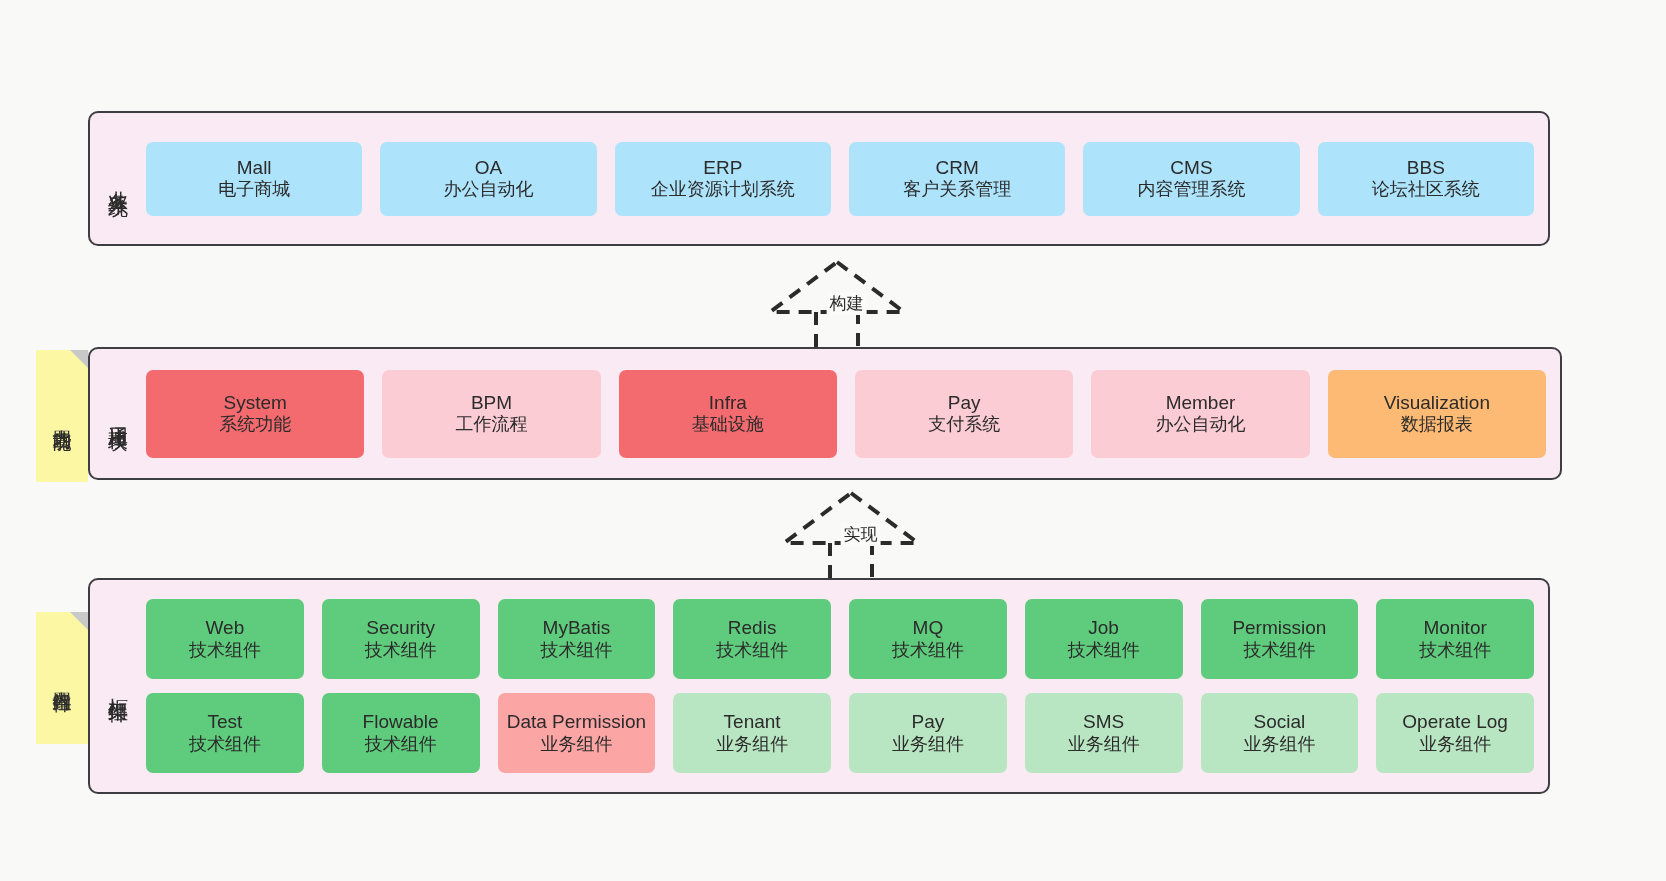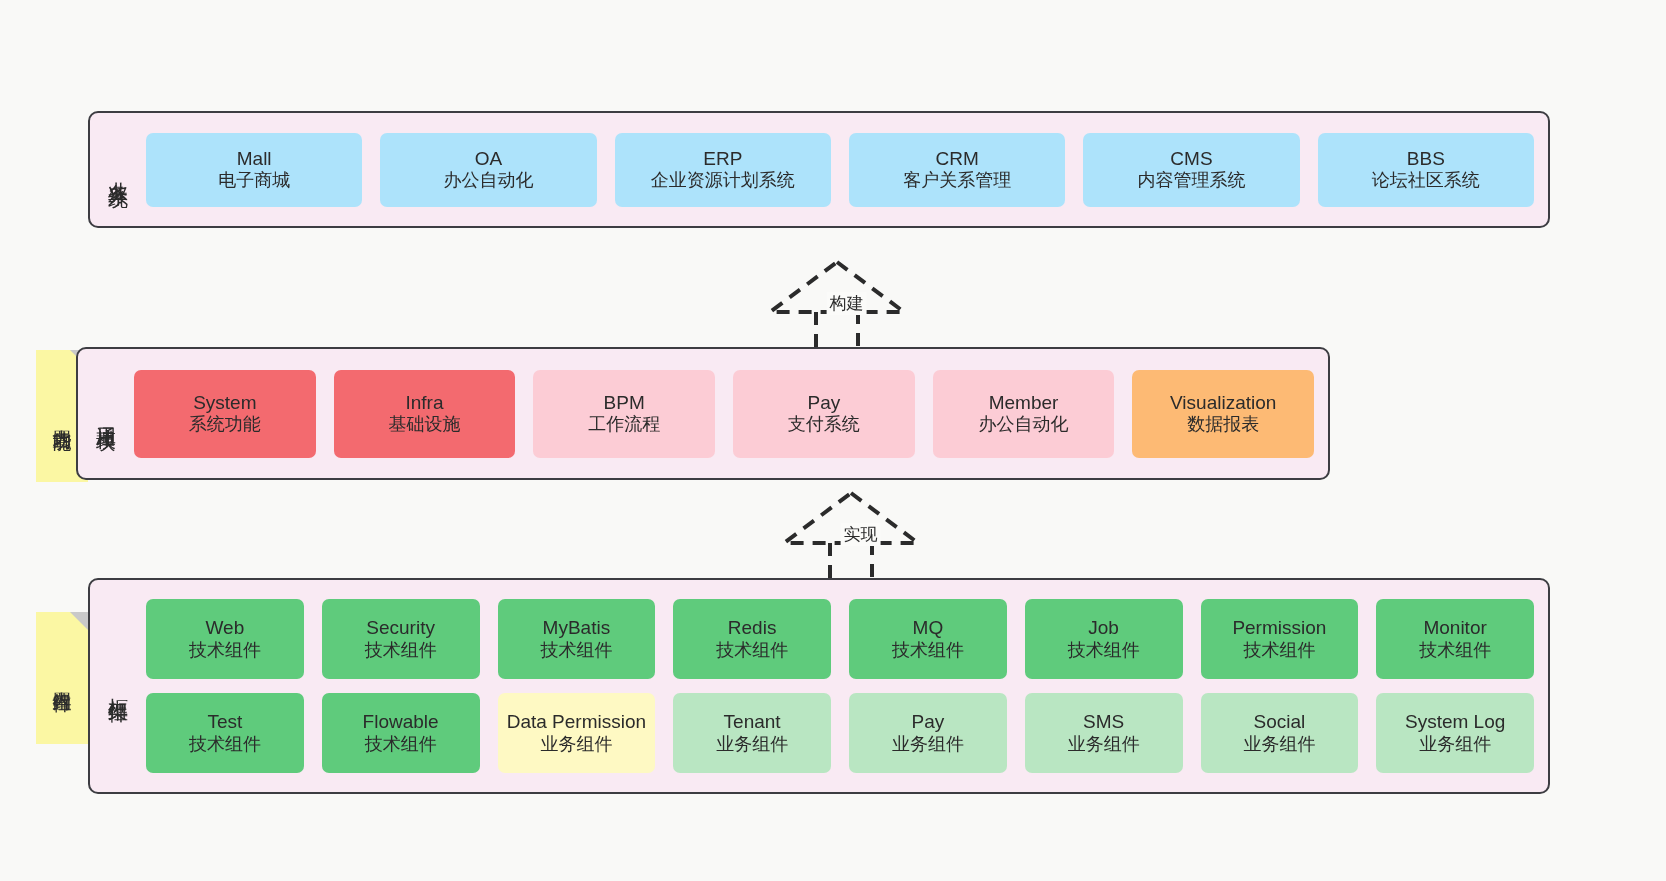--- a/index.html
+++ b/index.html
@@ -56,25 +56,25 @@
     text-align: center;
     color: #2b2b2b;
     line-height: 1.22;
     padding: 4px 2px;
     user-select: none;
   }
   .cell .en { font-size: 19px; }
   .cell .cn { font-size: 18px; }
 
   
-  #business-layer { left: 88px; top: 111px; width: 1462px; height: 117px; }
+  #business-layer { left: 88px; top: 111px; width: 1462px; height: 135px; }
   #business-layer .row { height: 74px; }
 
   
-  #common-layer { left: 76px; top: 347px; width: 1254px; height: 133px; }
+  #common-layer { left: 88px; top: 347px; width: 1474px; height: 133px; }
   #common-layer .row { height: 88px; }
 
   
   #framework-layer { left: 88px; top: 578px; width: 1462px; height: 216px; }
   #framework-layer .row { height: 80px; }
 
   
   .sticky {
     position: absolute;
     background: #fbf7a3;
@@ -172,27 +172,27 @@
   </div>
 
   <div class="layer" id="common-layer">
     <div class="layer-title">通用模块</div>
     <div class="layer-body">
       <div class="row">
         <div class="cell" style="background:#f36a6f">
           <div class="en">System</div>
           <div class="cn">系统功能</div>
         </div>
+        <div class="cell" style="background:#fcccd5">
+          <div class="en">BPM</div>
+          <div class="cn">工作流程</div>
+        </div>
         <div class="cell" style="background:#f36a6f">
           <div class="en">Infra</div>
           <div class="cn">基础设施</div>
-        </div>
-        <div class="cell" style="background:#fcccd5">
-          <div class="en">BPM</div>
-          <div class="cn">工作流程</div>
         </div>
         <div class="cell" style="background:#fcccd5">
           <div class="en">Pay</div>
           <div class="cn">支付系统</div>
         </div>
         <div class="cell" style="background:#fcccd5">
           <div class="en">Member</div>
           <div class="cn">办公自动化</div>
         </div>
         <div class="cell" style="background:#fdba74">
@@ -257,42 +257,42 @@
 
       <div class="row">
         <div class="cell" style="background:#5fcb7c">
           <div class="en">Test</div>
           <div class="cn">技术组件</div>
         </div>
         <div class="cell" style="background:#5fcb7c">
           <div class="en">Flowable</div>
           <div class="cn">技术组件</div>
         </div>
-        <div class="cell" style="background:#fef9c3">
+        <div class="cell" style="background:#fca5a5">
           <div class="en">Data Permission</div>
           <div class="cn">业务组件</div>
         </div>
         <div class="cell" style="background:#b9e6c2">
           <div class="en">Tenant</div>
           <div class="cn">业务组件</div>
         </div>
         <div class="cell" style="background:#b9e6c2">
           <div class="en">Pay</div>
           <div class="cn">业务组件</div>
         </div>
         <div class="cell" style="background:#b9e6c2">
           <div class="en">SMS</div>
           <div class="cn">业务组件</div>
         </div>
         <div class="cell" style="background:#b9e6c2">
           <div class="en">Social</div>
           <div class="cn">业务组件</div>
         </div>
         <div class="cell" style="background:#b9e6c2">
-          <div class="en">System Log</div>
+          <div class="en">Operate Log</div>
           <div class="cn">业务组件</div>
         </div>
       </div>
 
     </div>
   </div>
 
 </div>
 
 </body></html>

